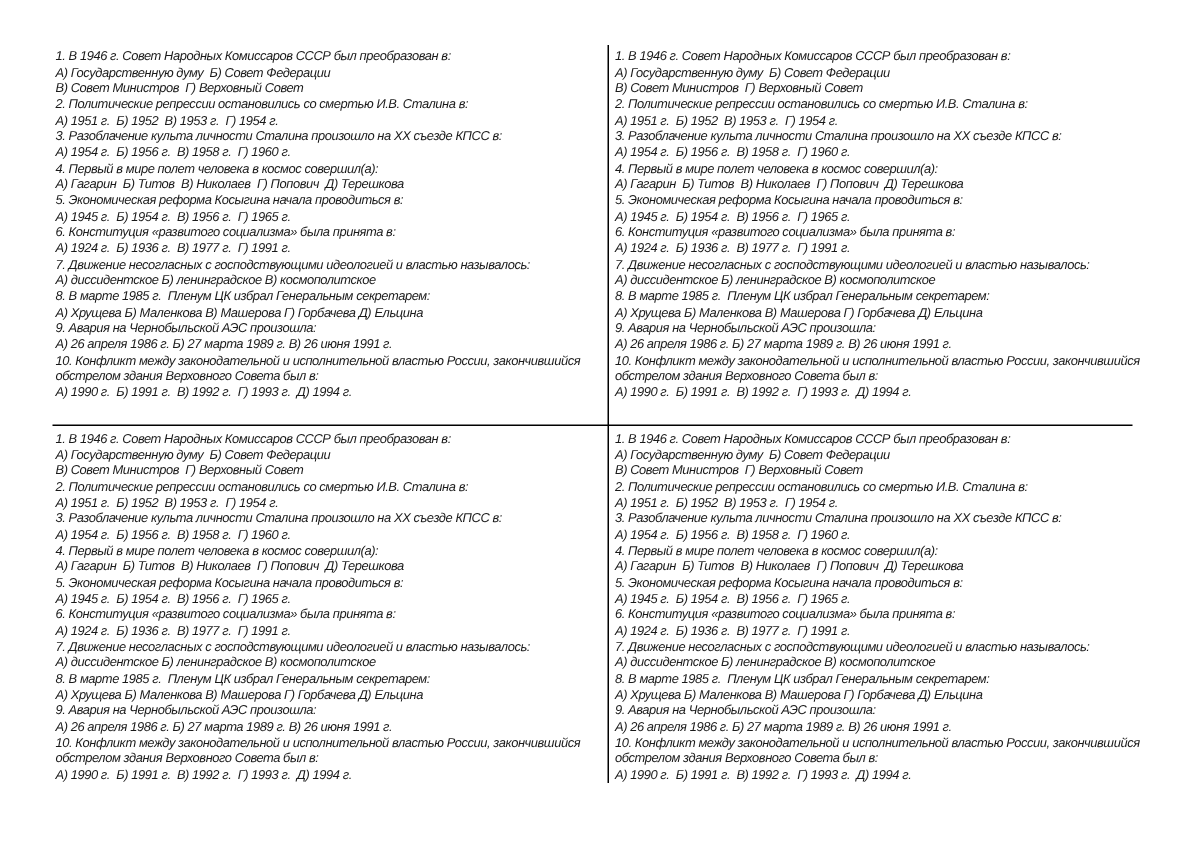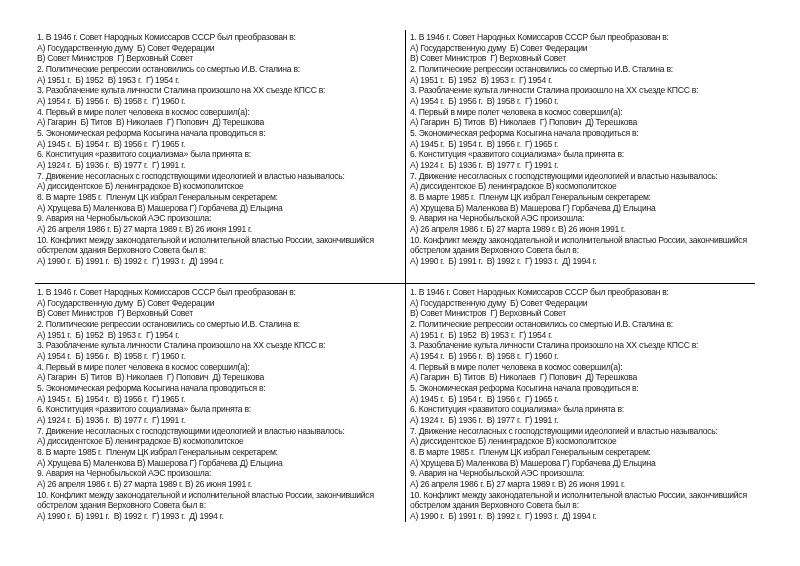--- a/index.html
+++ b/index.html
@@ -11,20 +11,21 @@
     height: 566px;
     background: #ffffff;
     position: relative;
     overflow: hidden;
     font-family: "Liberation Sans", sans-serif;
   }
   .page {
     position: absolute;
     inset: 0;
     background: var(--page-bg, #ffffff);
+    font-style: italic;
   }
   .quadrant {
     position: absolute;
     color: var(--text-color, #1a1a1a);
     font-size: 8.6px;
     line-height: 10.68px;
     letter-spacing: -0.28px;
   }
   .q-tl { left: 37px;  top: 32px;  width: 366px; }
   .q-tr { left: 410px; top: 32px;  width: 386px; }

